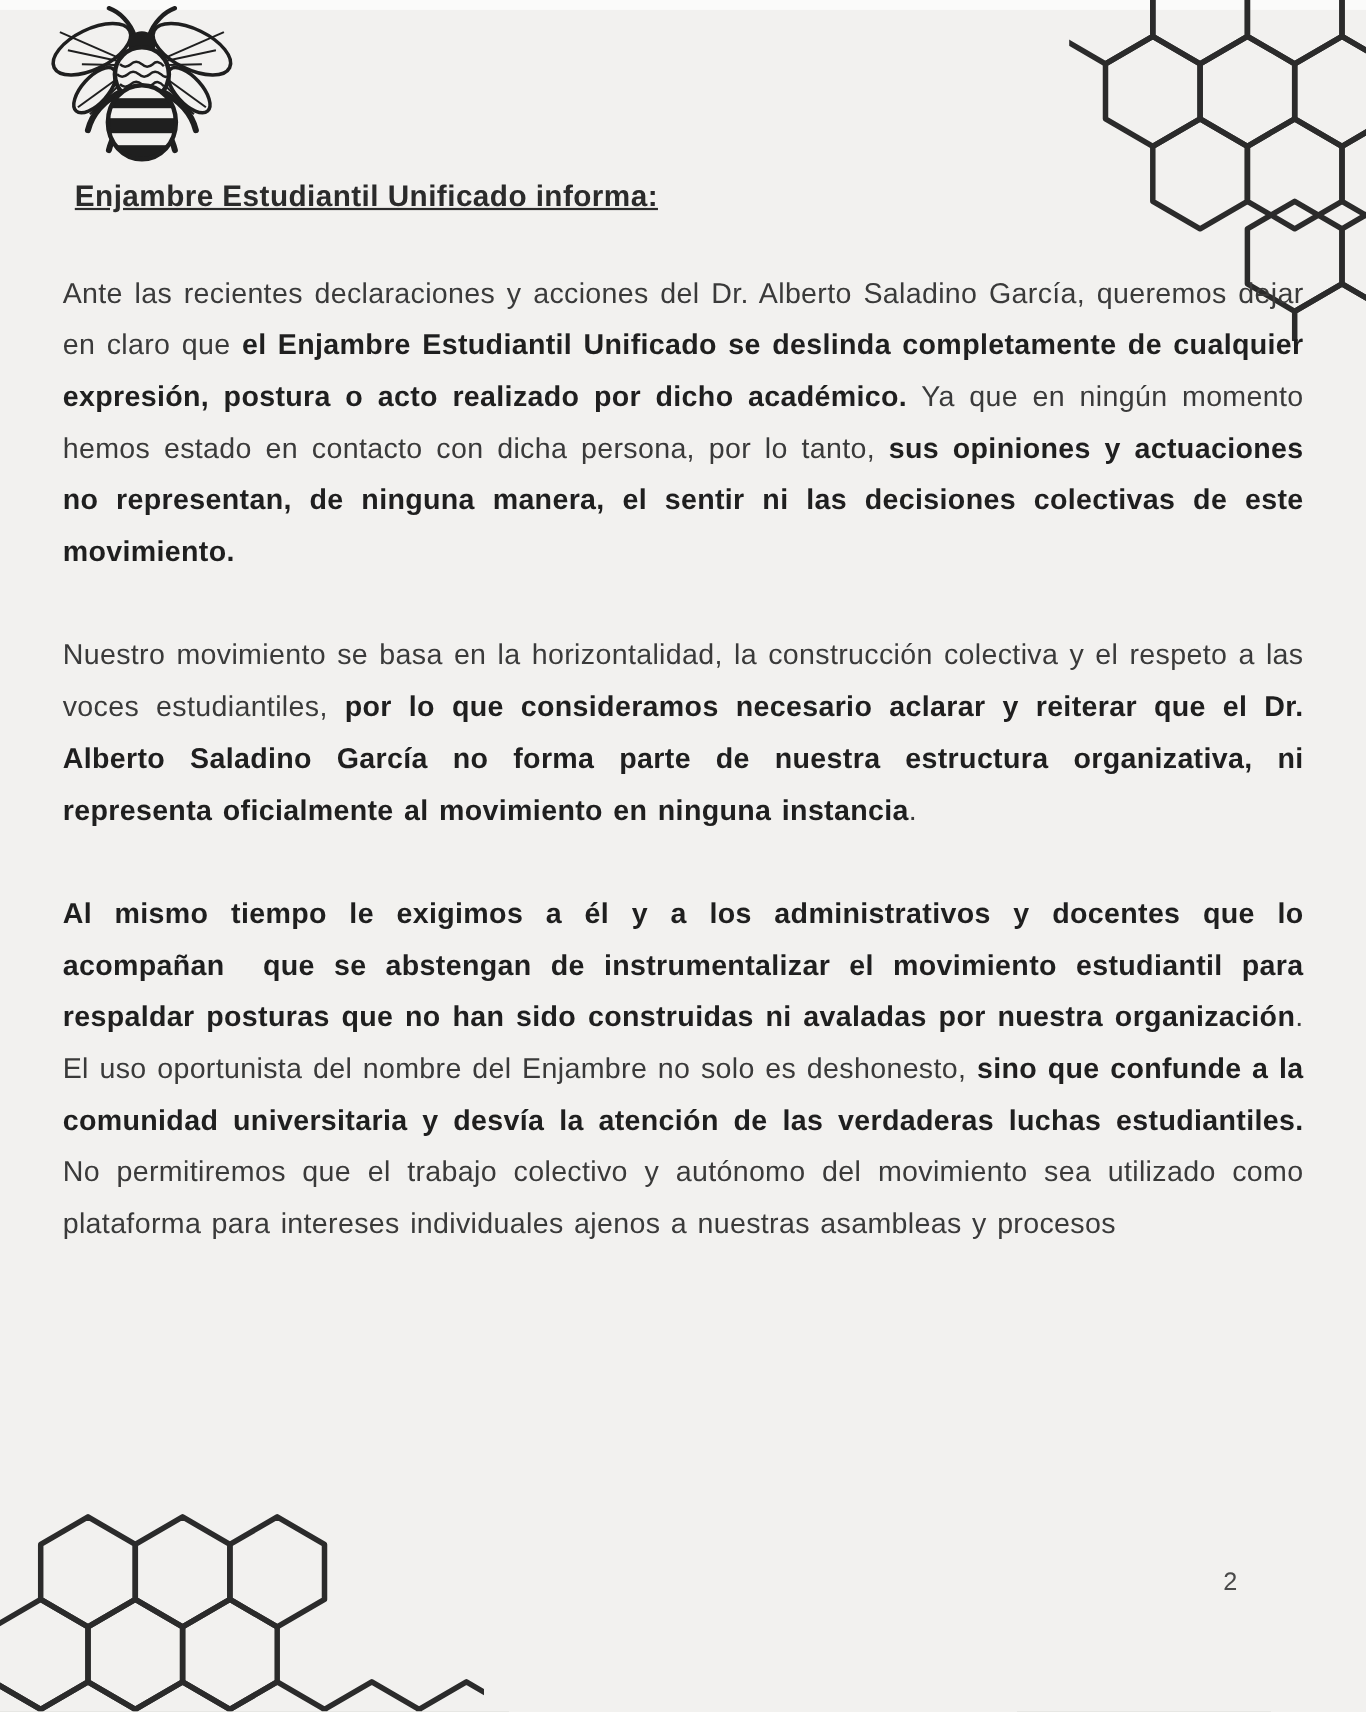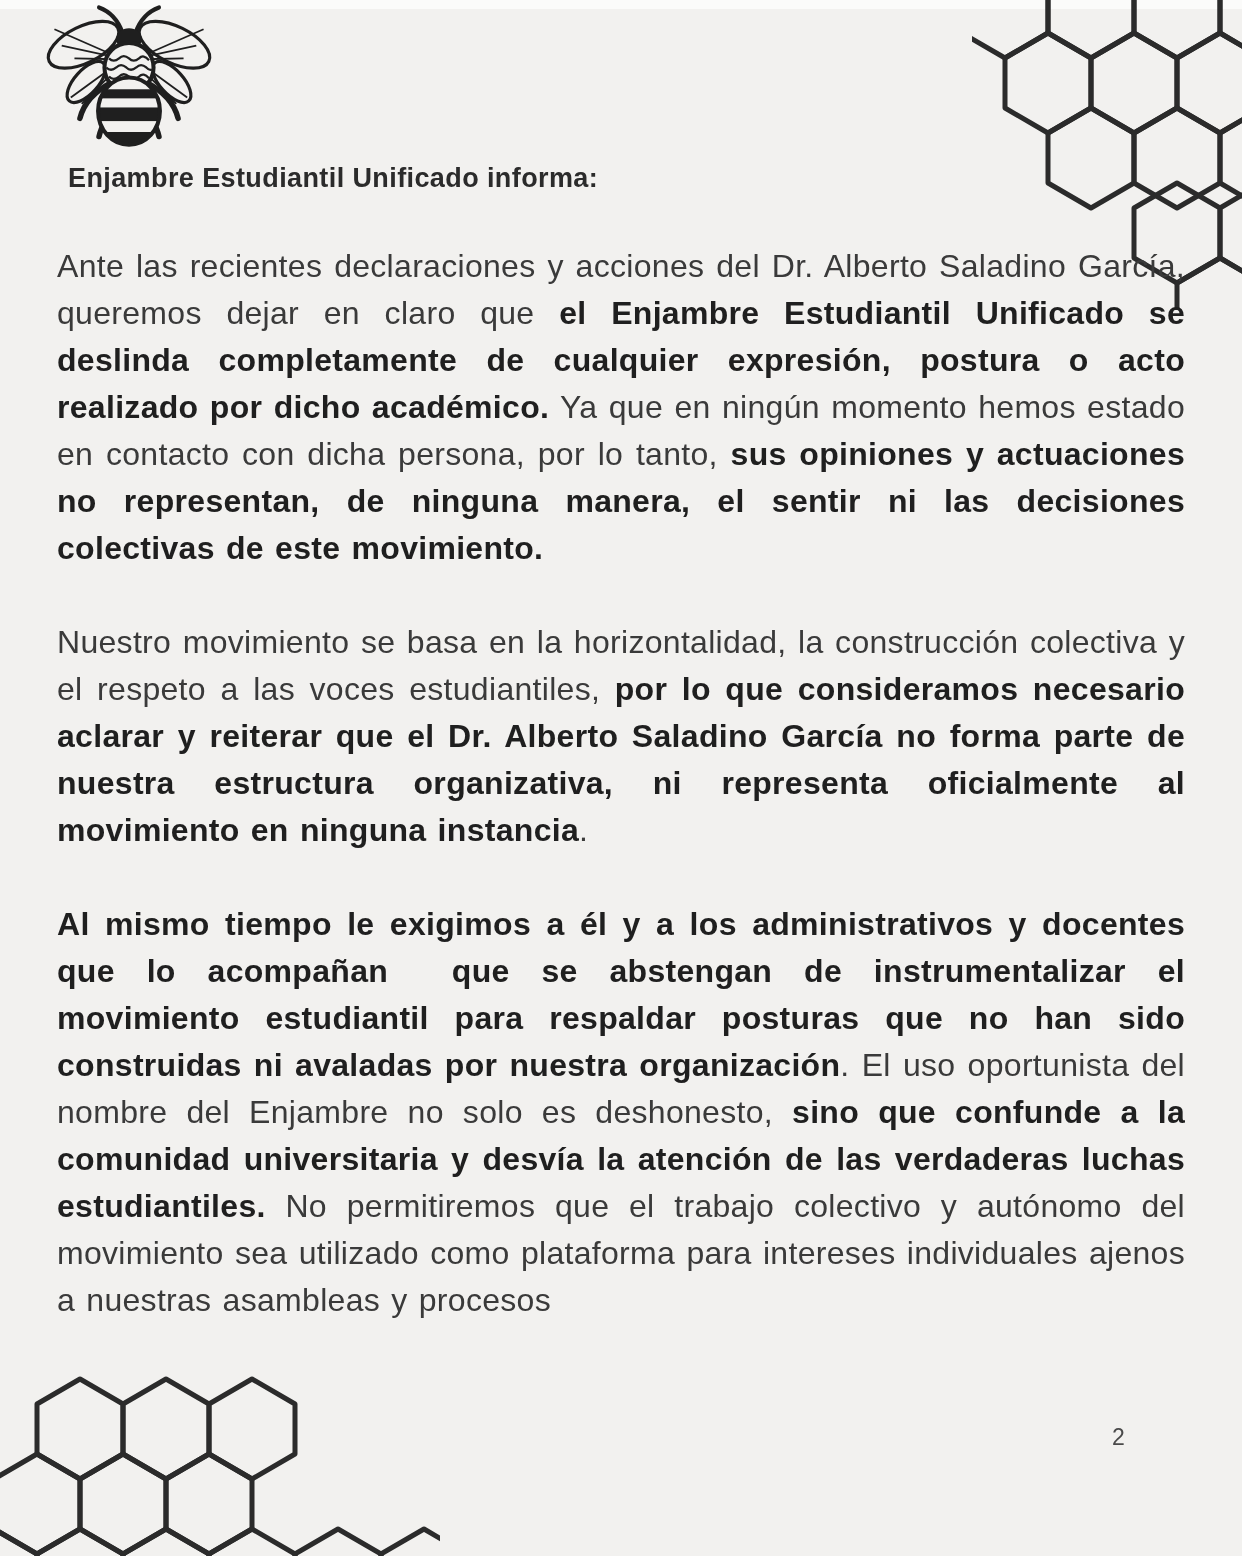--- a/index.html
+++ b/index.html
@@ -21,25 +21,25 @@
     background:#fbfbfa;
   }
   .bee {
     position:absolute; left:36px; top:2px; width:186px; height:150px;
   }
   .honeycomb-tr { position:absolute; top:0; right:0; }
   .honeycomb-bl { position:absolute; bottom:0; left:0; }
   header.statement-header {
     position:absolute; left:68px; top:156px; width:900px;
     font-size:27px; font-weight:700; line-height:45px;
-    letter-spacing:0.4px; color:#2b2b2b;
+    letter-spacing:0.4px; color:#2b2b2b;text-decoration:underline;
   }
   main.statement-body {
     position:absolute; left:57px; top:243px; width:1128px;
-    font-size:32px; line-height:47px;
+    font-size:26px; line-height:47px;
     letter-spacing:0.3px; word-spacing:2px;
     text-align:justify; color:#3a3a3a;
   }
   main.statement-body p { margin:0 0 47px 0; }
   main.statement-body p:last-child { margin-bottom:0; }
   .b { font-weight:700; color:#1f1f1f; }
   .page-number {
     position:absolute; left:1112px; top:1424px;
     font-size:23px; color:#4a4a4a;
   }

